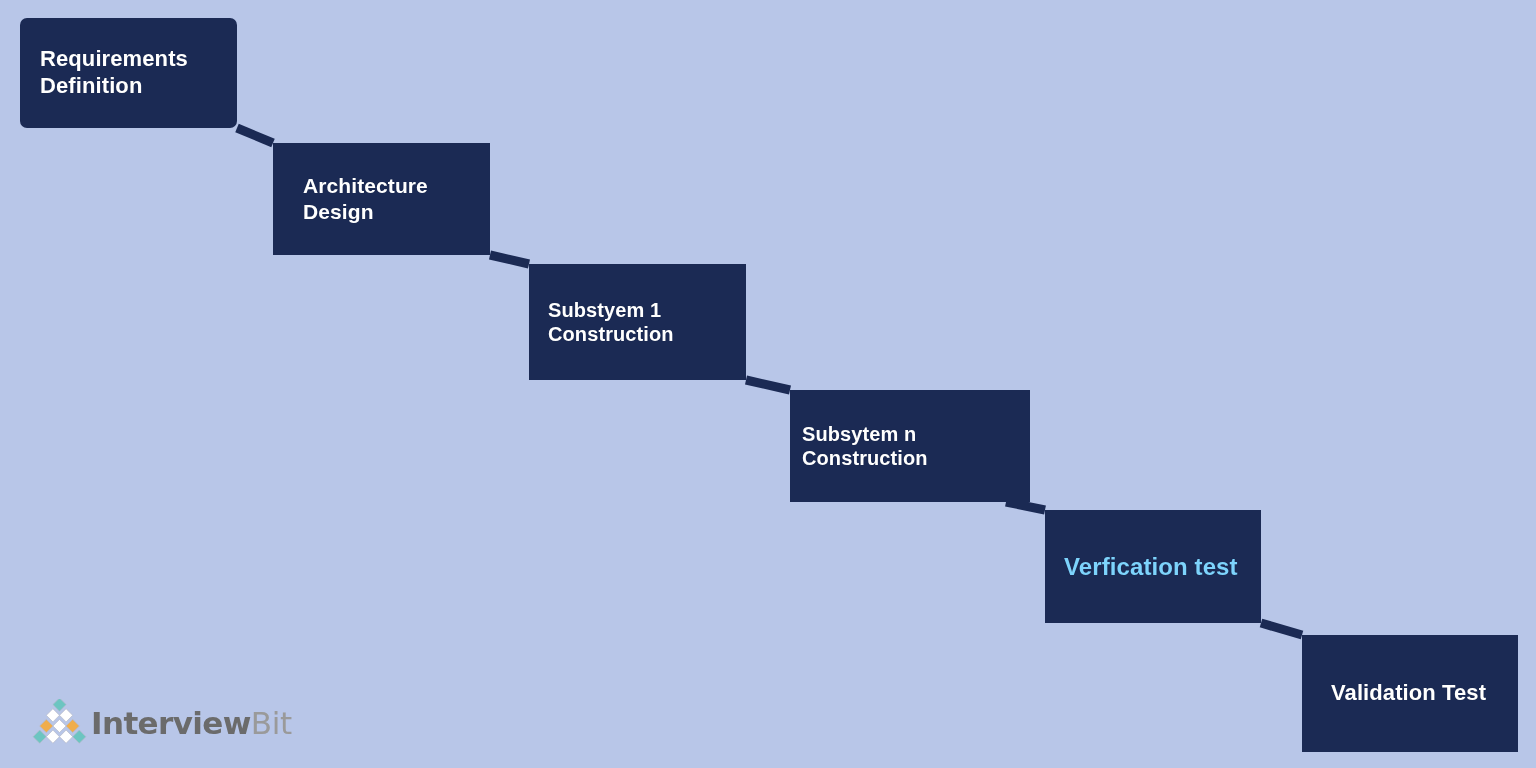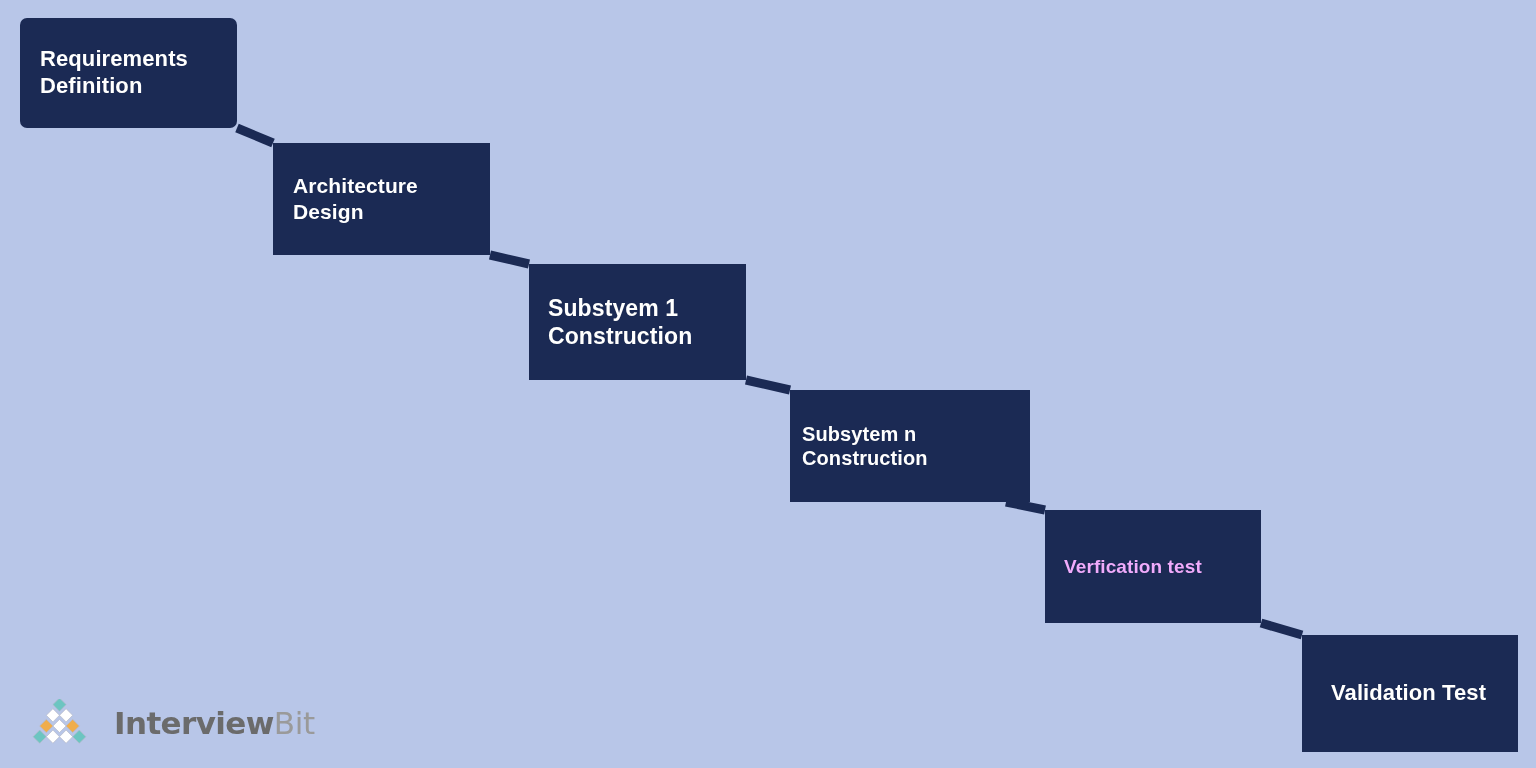--- a/index.html
+++ b/index.html
@@ -60,21 +60,21 @@
   }
 
   
   #brand-logo {
     position: absolute;
     left: 28px;
     top: 699px;
     z-index: 3;
     display: flex;
     align-items: center;
-    gap: 23px;
+    gap: 0;
   }
 
   #logo-mark {
     width: 63px;
     height: 48px;
     display: block;
   }
 
   #logo-wordmark {
     font-family: "DejaVu Sans", sans-serif;
@@ -112,33 +112,33 @@
         <line x1="1261" y1="623" x2="1302" y2="635" stroke="#1b2a54" stroke-width="9" stroke-linecap="butt"></line>
       </g>
   </svg>
 
   <div id="stage-layer">
       <div class="stage-box" style="left: 20px; top: 18px; width: 217px; height: 110px; background: rgb(27, 42, 84); padding-left: 20px; padding-right: 8px; border-radius: 7px;">
         <div class="stage-label" style="font-size: 22px; color: rgb(255, 255, 255);">Requirements
 Definition</div>
       </div>
       <div class="stage-box" style="left: 273px; top: 143px; width: 217px; height: 112px; background: rgb(27, 42, 84); padding-left: 20px; padding-right: 8px;">
-        <div class="stage-label" style="font-size: 21px; color: rgb(255, 255, 255);">Architecture
+        <div class="stage-label" style="font-size: 21px; color: rgb(255, 255, 255); margin-left: 10px;">Architecture
 Design</div>
       </div>
       <div class="stage-box" style="left: 529px; top: 264px; width: 217px; height: 116px; background: rgb(27, 42, 84); padding-left: 19px; padding-right: 8px;">
-        <div class="stage-label" style="font-size: 23px; color: rgb(255, 255, 255);">Substyem 1
+        <div class="stage-label" style="font-size: 20px; color: rgb(255, 255, 255);">Substyem 1
 Construction</div>
       </div>
       <div class="stage-box" style="left: 790px; top: 390px; width: 240px; height: 112px; background: rgb(27, 42, 84); padding-left: 12px; padding-right: 8px;">
         <div class="stage-label" style="font-size: 20px; color: rgb(255, 255, 255);">Subsytem n
 Construction</div>
       </div>
       <div class="stage-box" style="left: 1045px; top: 510px; width: 216px; height: 113px; background: rgb(27, 42, 84); padding-left: 19px; padding-right: 8px;">
-        <div class="stage-label" style="font-size: 19px; color: #f0abfc;">Verfication test</div>
+        <div class="stage-label" style="font-size: 24px; color: #7dd3fc;">Verfication test</div>
       </div>
       <div class="stage-box" style="left: 1302px; top: 635px; width: 216px; height: 117px; background: rgb(27, 42, 84); padding-left: 29px; padding-right: 8px;">
         <div class="stage-label" style="font-size: 22px; color: rgb(255, 255, 255);">Validation Test</div>
       </div>
     </div>
 
   <div id="brand-logo">
     <svg id="logo-mark" viewBox="0 0 63 48" width="63" height="48" xmlns="http://www.w3.org/2000/svg">
       <g id="logo-mark-group">
           <polygon points="31.5,-1 38.1,5.6 31.5,12.2 24.9,5.6" fill="#6cc5c1" stroke="#b4b9c9" stroke-width="0.7"></polygon>

